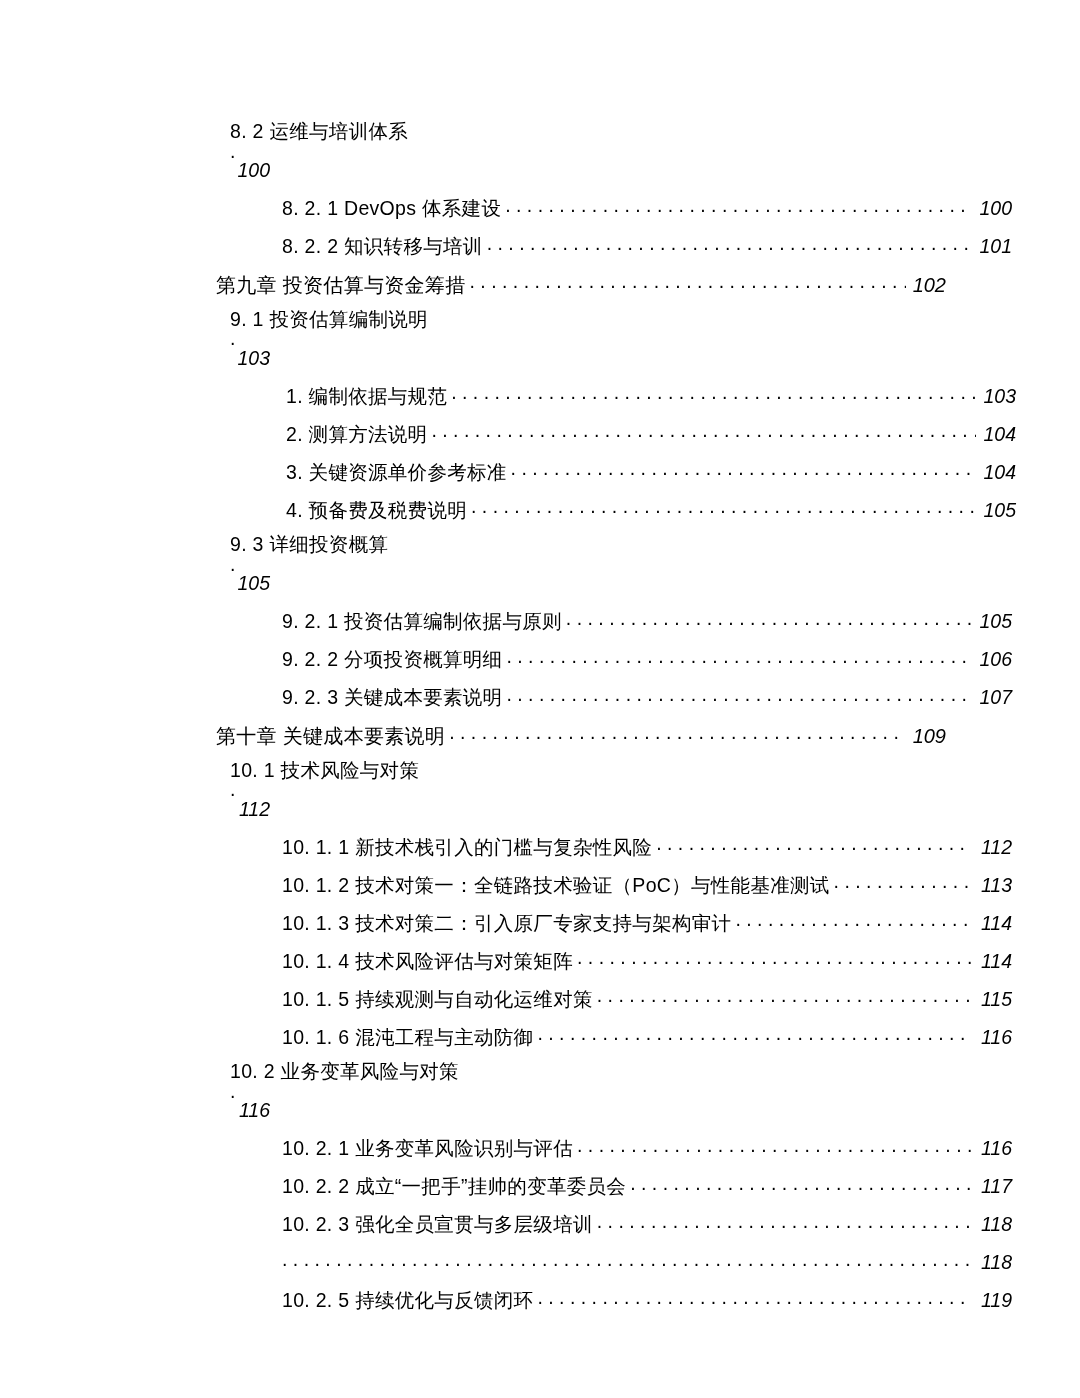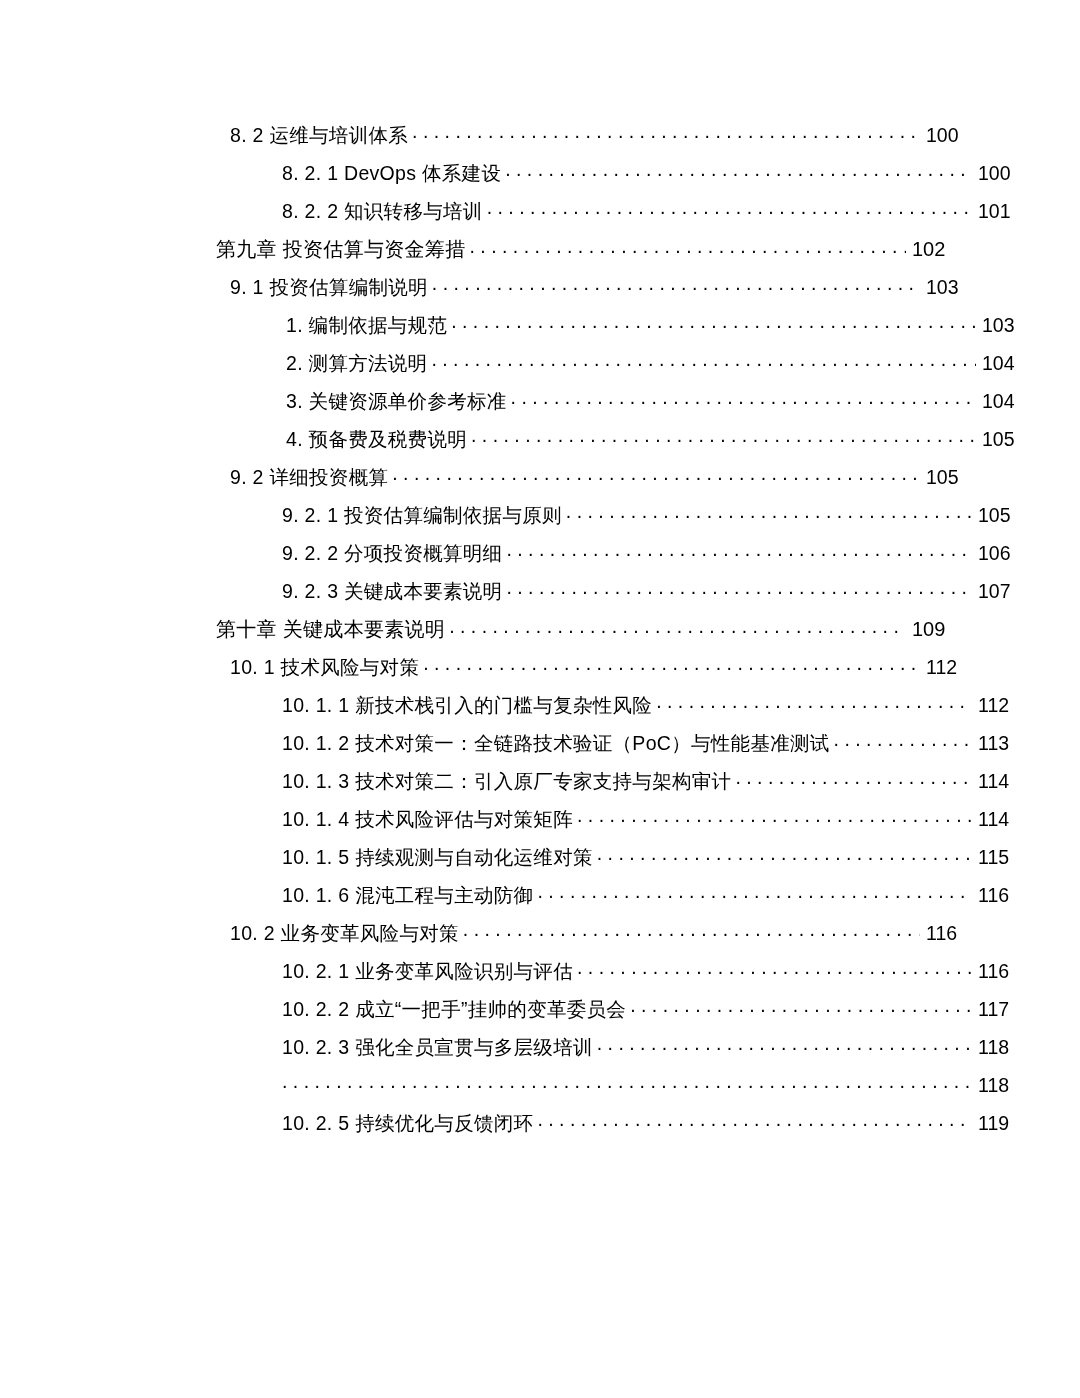--- a/index.html
+++ b/index.html
@@ -50,27 +50,28 @@
     left: 0;
     bottom: 0;
     white-space: nowrap;
     font-size: 19.5px;
     letter-spacing: 0px;
     color: #000;
   }
   .toc-row .page-no {
     flex: 0 0 auto;
     padding-left: 6px;
-    text-align: left;
+    text-align: right;
     min-width: 34px;
+    font-style: italic;
   }
 
   
   .lvl-chapter { margin-left: 16px; font-size: 20px; }
-  .lvl-section { margin-left: 30px; }
+  .lvl-section { margin-left: 30px; flex-direction: column; }
   .lvl-sub     { margin-left: 82px; }
   .lvl-num     { margin-left: 86px; }
 </style>
 </head>
 <body>
 
 <div class="page">
   <div class="toc" id="toc-container">
       <div class="toc-row lvl-section">
         <span class="label">8. 2  运维与培训体系</span>
@@ -111,21 +112,21 @@
         <span class="label">3.  关键资源单价参考标准</span>
         <span class="leader"></span>
         <span class="page-no">104</span>
       </div>
       <div class="toc-row lvl-num">
         <span class="label">4.  预备费及税费说明</span>
         <span class="leader"></span>
         <span class="page-no">105</span>
       </div>
       <div class="toc-row lvl-section">
-        <span class="label">9. 2  详细投资概算</span>
+        <span class="label">9. 3  详细投资概算</span>
         <span class="leader"></span>
         <span class="page-no">105</span>
       </div>
       <div class="toc-row lvl-sub">
         <span class="label">9. 2. 1  投资估算编制依据与原则</span>
         <span class="leader"></span>
         <span class="page-no">105</span>
       </div>
       <div class="toc-row lvl-sub">
         <span class="label">9. 2. 2  分项投资概算明细</span>

